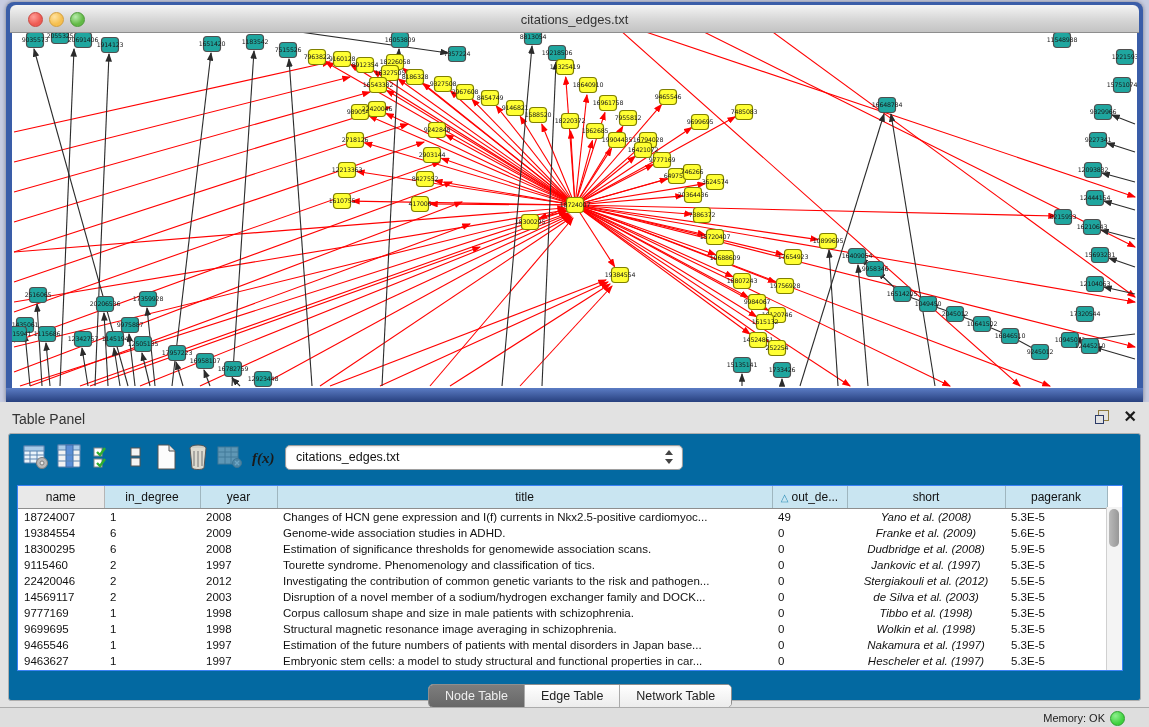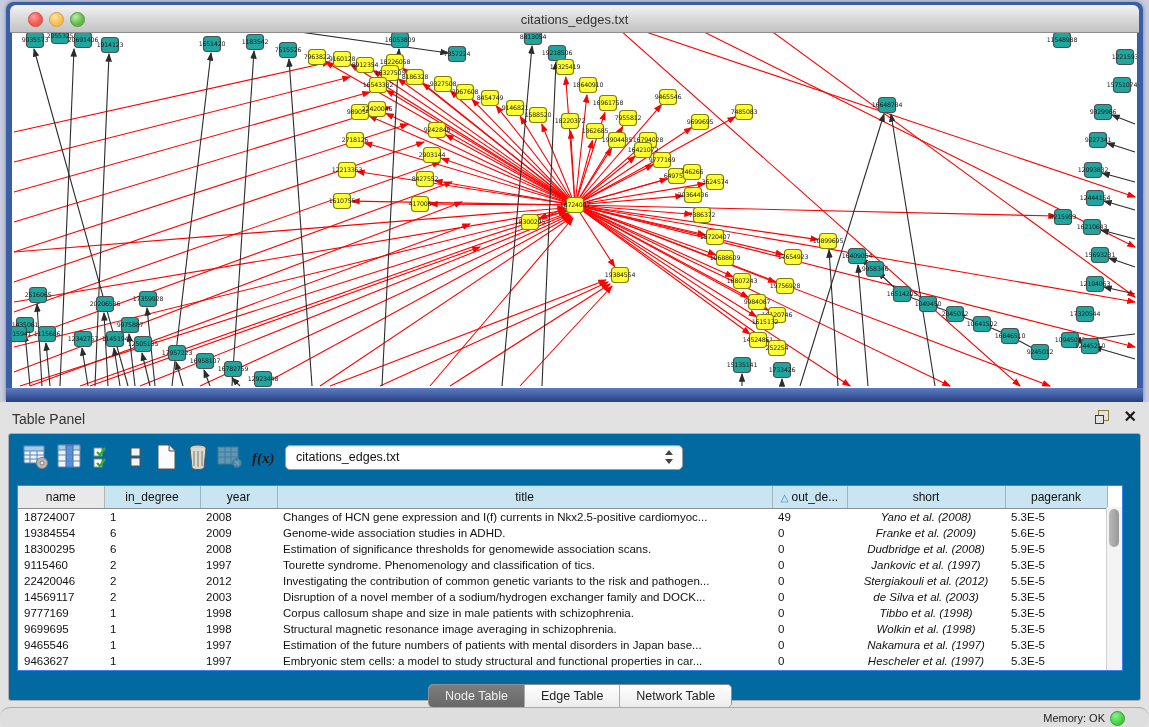--- a/index.html
+++ b/index.html
@@ -61,21 +61,21 @@
   
   #tabs{position:absolute;left:419px;top:242px;height:22px;display:flex;
       border:1px solid #8e8e8e;border-radius:5px;overflow:hidden;background:#fff;margin-top:8px;}
   .tab{padding:0 16px;font-size:12.5px;line-height:22px;color:#222;cursor:pointer;
       background:linear-gradient(#ffffff,#ececec);border-right:1px solid #aaa;}
   .tab:last-child{border-right:none;text-align:right;}
   .tab.active{background:linear-gradient(#7d7d7d,#676767);color:#efefef;}
 
   
   #status-bar{position:absolute;left:0;top:707px;width:1149px;height:20px;background:#dedede;
-      border-top:1px solid #ababab;border-radius:10px;}
+      border-top:1px solid #ababab;}
   #mem-label{position:absolute;right:44px;top:4px;font-size:11px;color:#222;}
   #mem-dot{position:absolute;right:24px;top:3px;width:13px;height:13px;border-radius:50%;
       background:radial-gradient(circle at 35% 30%,#8ef08e,#3ed13e 65%);border:1px solid #2da02d;}
 </style>
 </head>
 <body>
 
 <div id="top-area">
   <div id="net-window">
     <div id="title-bar">

